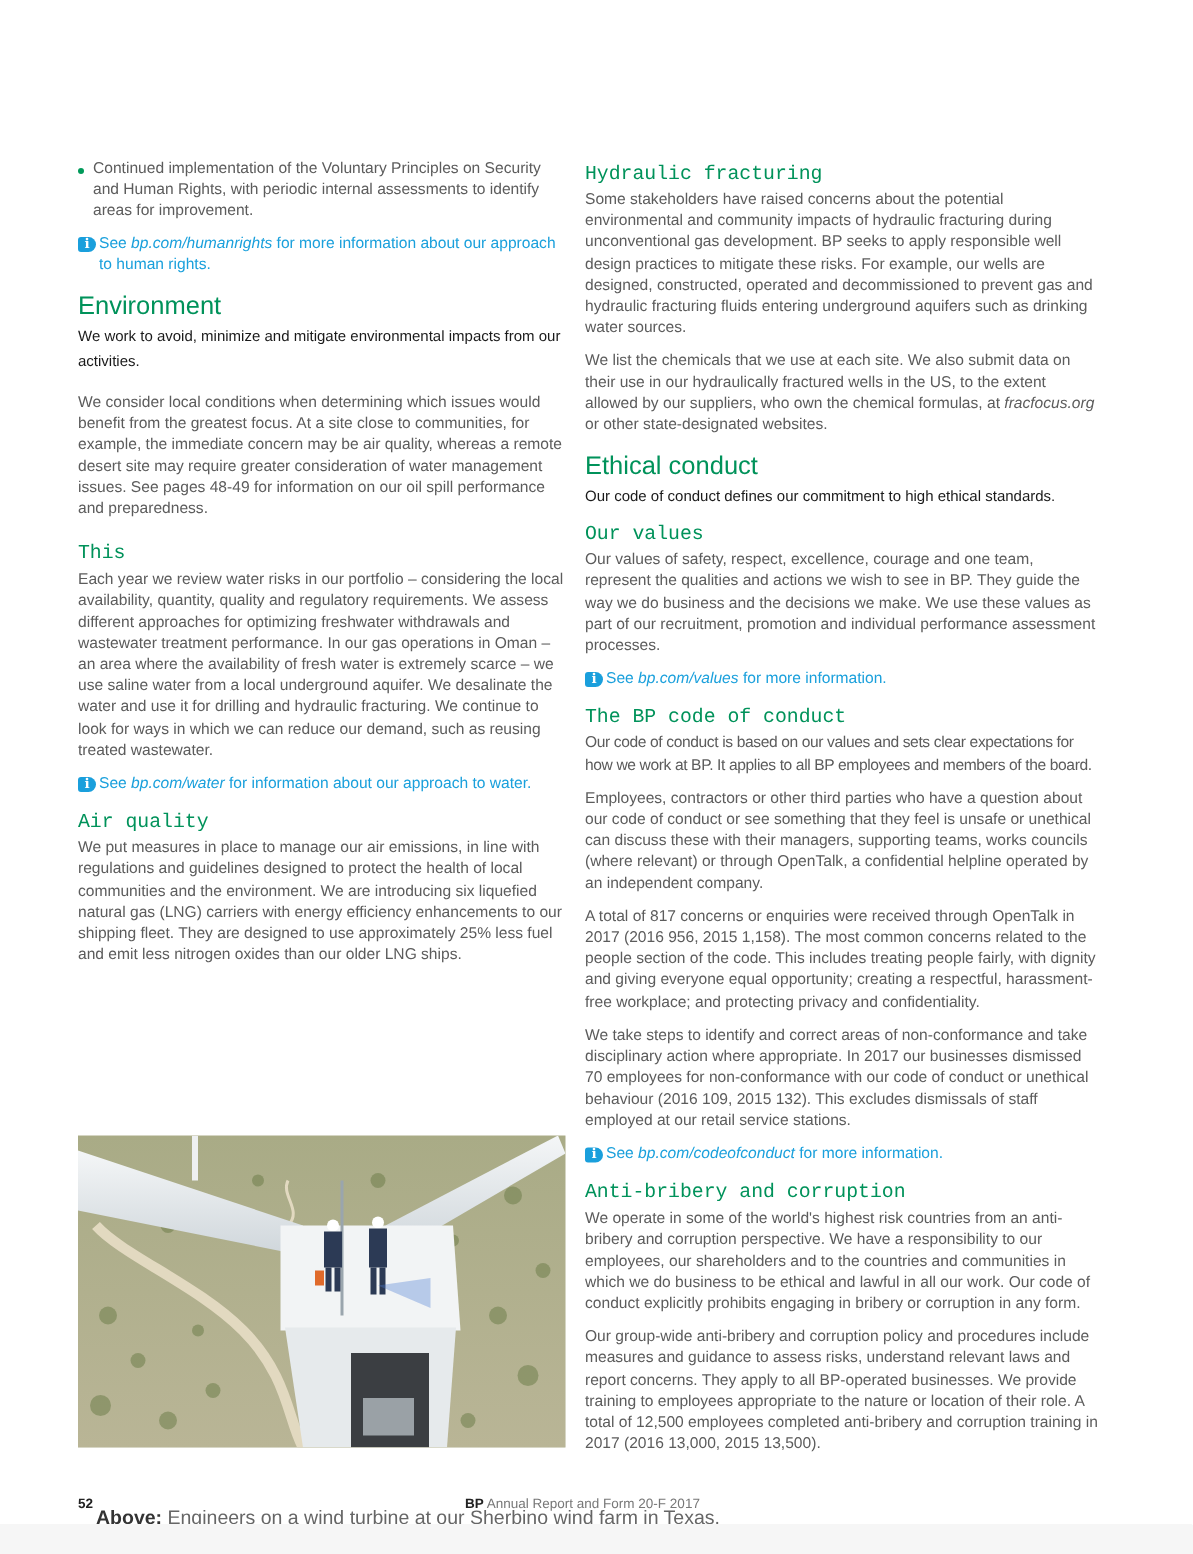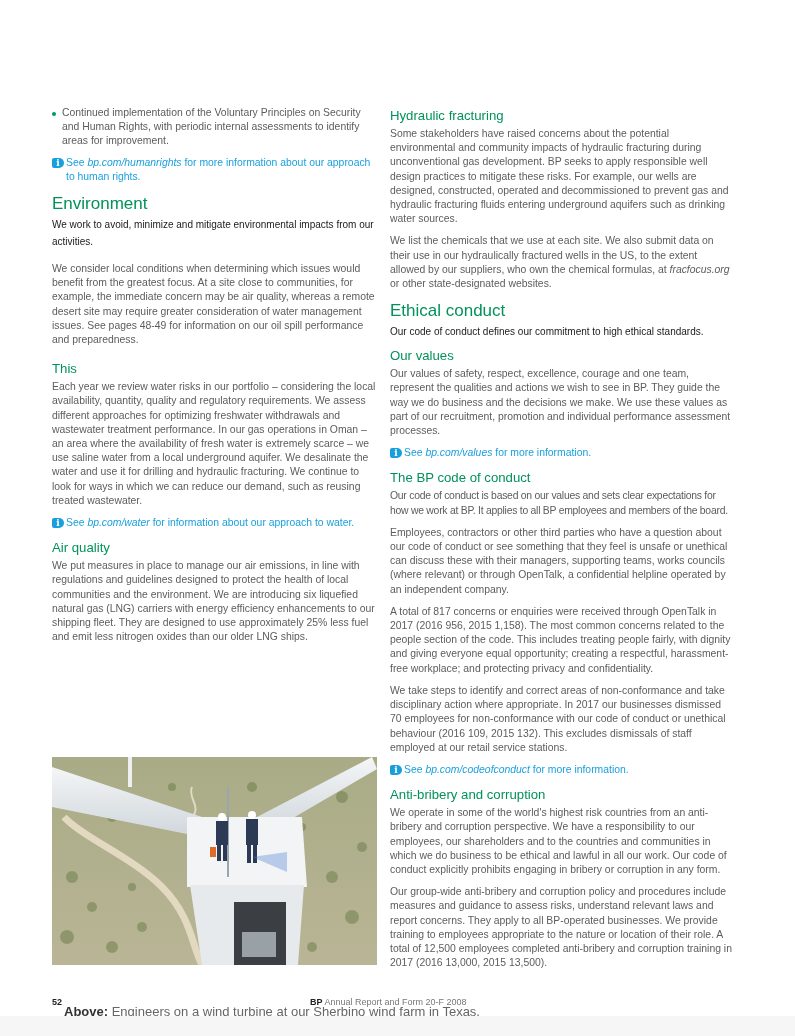--- a/index.html
+++ b/index.html
@@ -10,21 +10,21 @@
   .page-bottom-band { position: absolute; left: 0; top: 1016px; width: 795px; height: 20px; background: #f6f6f6; }
   .col { position: absolute; top: 106px; }
   .col-left { left: 52px; width: 326px; }
   .col-right { left: 390px; width: 344px; top: 108px; }
   p { margin: 0 0 8px 0; font-size: 10.4px; line-height: 14.2px; color: #5c5c5c; }
   .bullets { list-style: none; margin: 0 0 6px 0; padding: 0; }
   .bullets li { position: relative; padding-left: 10px; font-size: 10.4px; line-height: 14.2px; margin-bottom: 7px; color: #5c5c5c; }
   .bullets li .dot { position: absolute; left: 0; top: 6px; width: 4px; height: 4px; border-radius: 50%; background: #009a5a; }
   .h-section { color: #00925a; font-size: 17px; line-height: 20px; margin: 10px 0 2px 0; font-weight: normal; }
   .h-lead { color: #1a1a1a; font-size: 10px; line-height: 17px; margin: 0 0 12px 0; font-weight: normal; }
-  .h-sub { color: #00925a; font-size: 13.2px; line-height: 16px; margin: 10px 0 3px 0; font-weight: normal; }
+  .h-sub { color: #00925a; font-size: 13.2px; line-height: 16px; margin: 10px 0 3px 0; font-weight: normal; font-family: Liberation Mono, monospace; }
   .info { font-size: 10.4px; line-height: 14.2px; color: #1aa0dc; margin: 0 0 8px 0; position: relative; padding-left: 14px; }
   .info .info-icon { position: absolute; left: 0; top: 2px; width: 12px; height: 10px; background: #1a9fdc; border-radius: 2px 5px 5px 2px; color: #fff; font-size: 9px; line-height: 10px; text-align: center; font-weight: bold; font-family: "DejaVu Serif", serif; }
   .info em { font-style: italic; }
   .tight p.condensed { letter-spacing: -0.25px; }
   .photo { position: absolute; left: 52px; top: 757px; width: 325px; height: 208px; overflow: hidden; background: #b7b79a; }
   .caption { position: absolute; left: 52px; top: 1004px; font-size: 13px; color: #666; margin-left: 12px; }
   .caption b { color: #333; }
   .page-num { position: absolute; left: 52px; top: 997px; font-size: 9px; font-weight: bold; color: #222; }
   .footer-title { position: absolute; left: 310px; top: 997px; font-size: 9px; color: #777; }
   .footer-title b { color: #222; }
@@ -137,15 +137,15 @@
       <rect x="195" y="88" width="4" height="18" fill="#2c3a55"></rect>
       <rect x="201" y="88" width="4" height="18" fill="#2c3a55"></rect>
     </g>
     <path d="M200 100 L235 95 L235 115 Z" fill="#4a7bd4" opacity="0.35"></path>
   </svg>
 </div>
 
 <div class="caption"><b>Above:</b><span> Engineers on a wind turbine at our Sherbino wind farm in Texas.</span></div>
 
 <div class="page-num">52</div>
-<div class="footer-title"><b>BP</b><span> Annual Report and Form 20-F 2008</span></div>
+<div class="footer-title"><b>BP</b><span> Annual Report and Form 20-F 2017</span></div>
 
 <div class="page-bottom-band"></div>
 
 </body></html>

